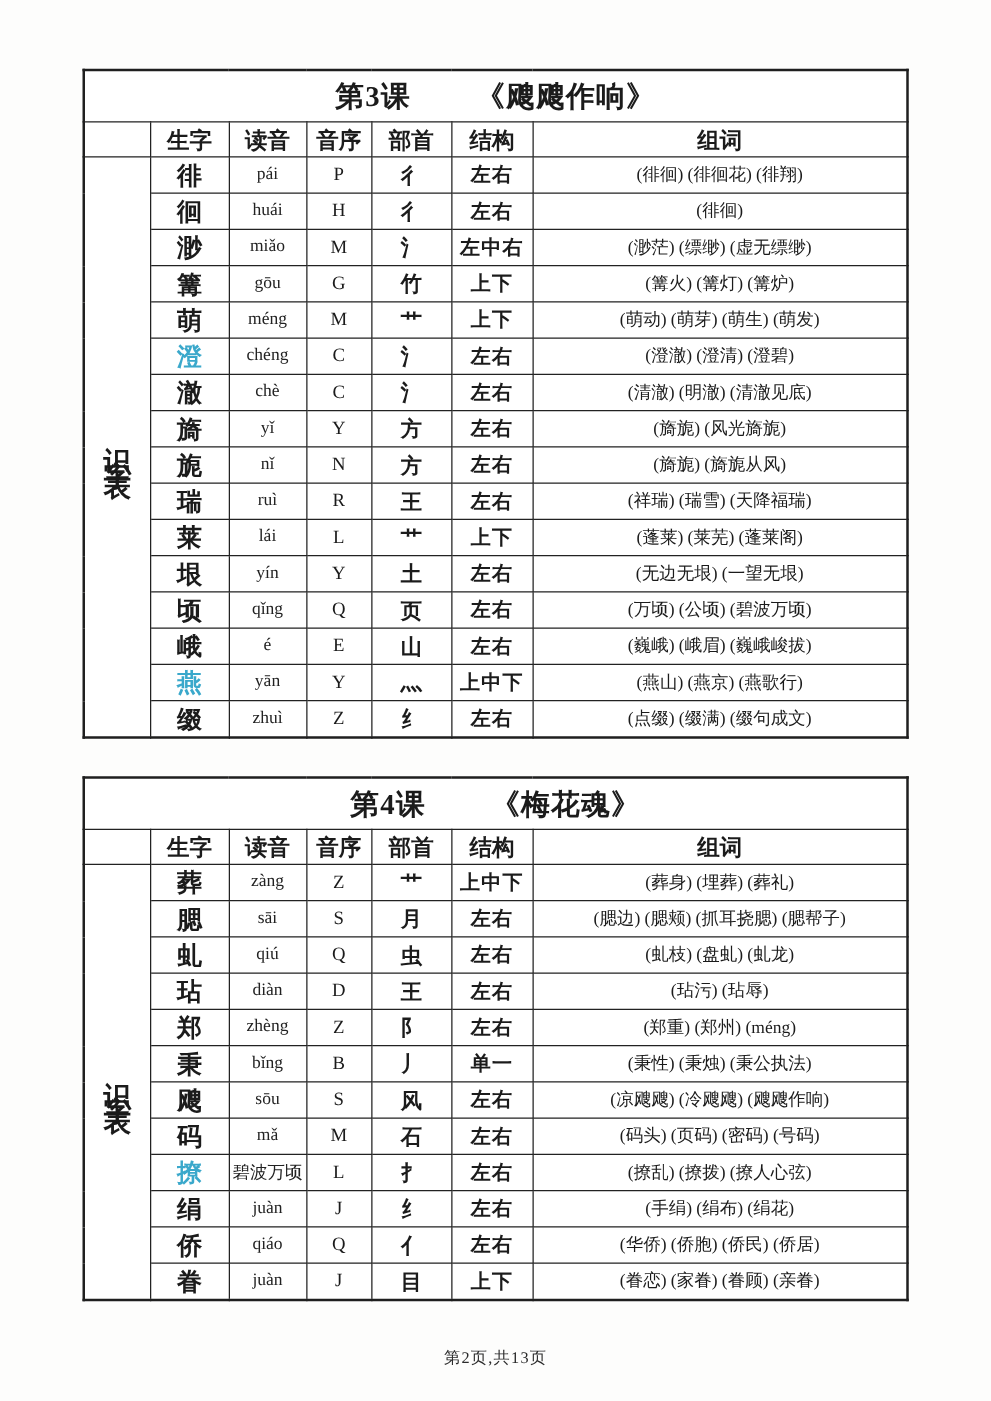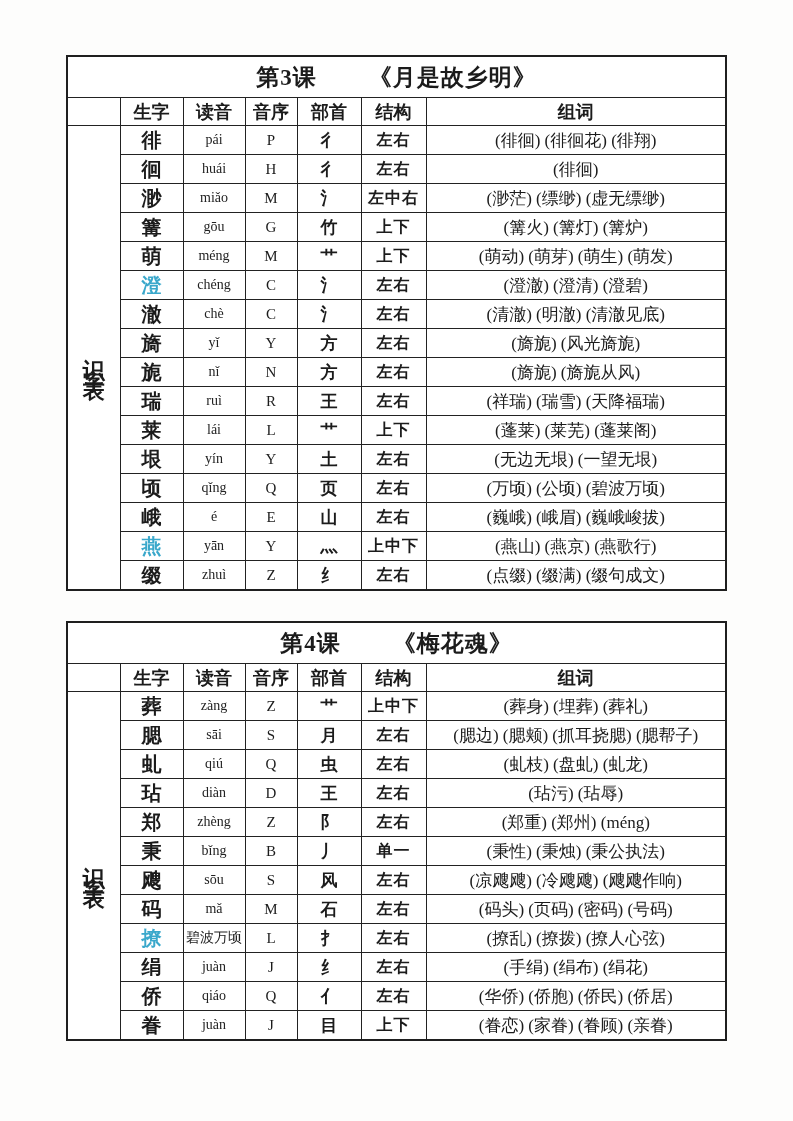--- a/index.html
+++ b/index.html
@@ -29,21 +29,21 @@
     font-size:22px;font-weight:bold;letter-spacing:10px;
     display:inline-block;
   }
   .data-row td{height:28px;}
   .char-cell{font-size:20px;font-weight:bold;}
   .char-cell.highlight{color:#3aa8cb;}
   .pinyin-cell{font-size:14px;color:#222;margin-top:36px;}
   .alpha-cell{font-size:15px;}
   .radical-cell{font-size:17px;font-weight:600;}
   .structure-cell{font-size:16px;font-weight:600;letter-spacing:1px;}
-  .words-cell{font-size:17px;letter-spacing:0;margin-left:14px;}
+  .words-cell{font-size:14px;letter-spacing:0;margin-left:14px;}
   .footer{
     position:absolute;left:0;bottom:26px;width:100%;
     text-align:center;font-size:13px;color:#2b2b2b;letter-spacing:1px;
   }
 </style>
 </head>
 <body>
 
 <div class="page">
   <div class="content" id="tables-root">
@@ -55,21 +55,21 @@
       <col style="width:52px">
           <col style="width:64px">
           <col style="width:65px">
           <col>
     </colgroup>
     <tbody>
       <tr>
         <td class="title-cell" colspan="7">
           <span class="title-inner">
             <span>第3课</span>
-            <span>《月是故乡明》</span>
+            <span>《飕飕作响》</span>
           </span>
         </td>
       </tr>
       <tr class="header-row">
         <td class="side-blank"></td>
       <td>生字</td>
             <td>读音</td>
             <td>音序</td>
             <td>部首</td>
             <td>结构</td>
@@ -328,13 +328,14 @@
             <td class="char-cell">眷</td>
             <td class="pinyin-cell">juàn</td>
             <td class="alpha-cell">J</td>
             <td class="radical-cell">目</td>
             <td class="structure-cell">上下</td>
             <td class="words-cell">(眷恋) (家眷) (眷顾) (亲眷)</td>
           </tr>
         </tbody>
   </table>
 </div>
+  <div class="footer">第2页,共13页</div>
 </div>
 
 </body></html>

